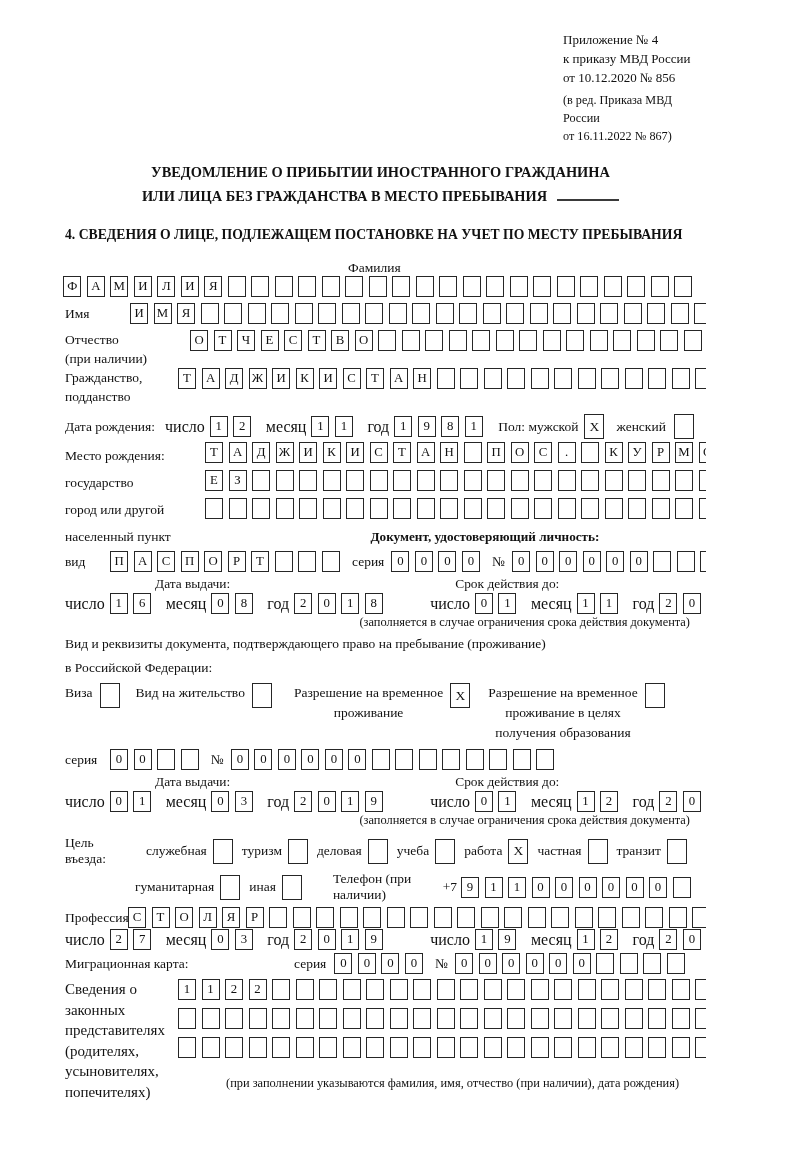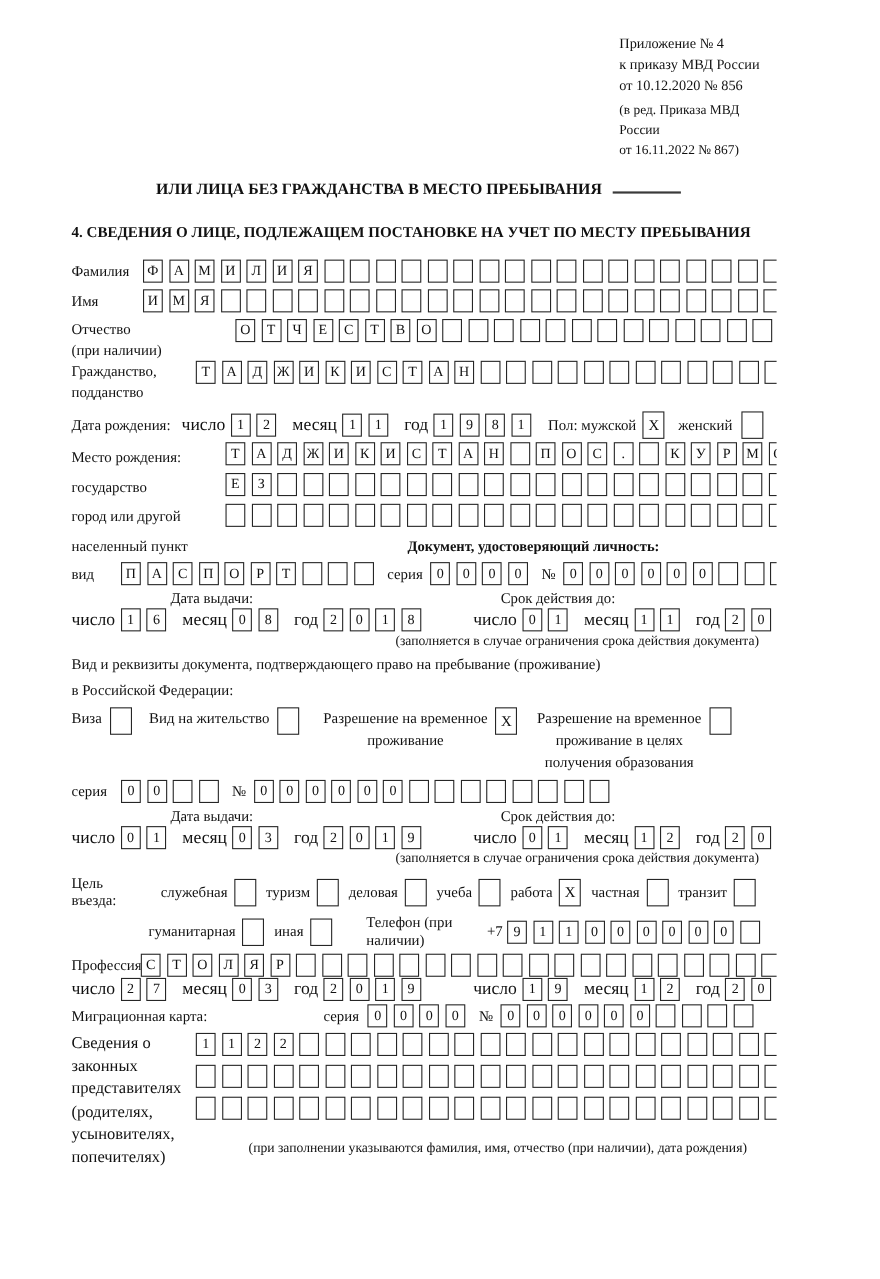--- a/index.html
+++ b/index.html
@@ -26,24 +26,24 @@
   .cell{display:inline-block;box-sizing:border-box;width:18px;height:21px;
         border:1.8px solid #262626;margin-right:5.5px;text-align:center;
         font-size:12.8px;line-height:18px;background:#fff;}
   .cb{display:inline-flex;box-sizing:border-box;width:20px;height:25px;
       border:1.8px solid #262626;align-items:center;justify-content:center;
       font-size:13.5px;background:#fff;flex:none;}
   .sl{margin:0 5px 0 9px;}
   .sl:first-child{margin-left:0;}
   .lbl{font-size:13.5px;}
 
-  .r-surname{margin-top:17px;}
+  .r-surname{margin-top:17px;flex-direction:column;}
   .r-surname .flabel,.r-name .flabel{width:65px;flex:none;}
   .r-name{margin-top:6px;}
-  .r-patro{margin-top:6px;gap:24px;}
+  .r-patro{margin-top:6px;}
   .r-patro .flabel{width:125px;flex:none;line-height:19px;}
   .r-citiz{margin-top:0px;}
   .r-citiz .flabel{width:113px;flex:none;line-height:19px;}
   .r-bdate{margin-top:8px;}
   .r-bdate .flabel{margin-right:10px;}
   .sex-lbl{margin-left:10px;margin-right:6px;}
   .sex-lbl2{margin-left:12px;margin-right:8px;}
 
   .r-bplace{margin-top:3px;}
   .r-bplace .flabel{width:140px;flex:none;line-height:27px;}
@@ -103,20 +103,21 @@
     <div>к приказу МВД России</div>
     <div>от 10.12.2020 № 856</div>
     <div class="hdr-small">
       <div>(в ред. Приказа МВД России</div>
       <div>от 16.11.2022 № 867)</div>
     </div>
   </div>
 
 
   <div class="title">
+    <div>УВЕДОМЛЕНИЕ О ПРИБЫТИИ ИНОСТРАННОГО ГРАЖДАНИНА</div>
     <div><span>ИЛИ ЛИЦА БЕЗ ГРАЖДАНСТВА В МЕСТО ПРЕБЫВАНИЯ</span><span class="underline"></span></div>
   </div>
 
   <div class="sec-heading">4. СВЕДЕНИЯ О ЛИЦЕ, ПОДЛЕЖАЩЕМ ПОСТАНОВКЕ НА УЧЕТ ПО МЕСТУ ПРЕБЫВАНИЯ</div>
 
   <div class="row r-surname">
     <span class="flabel lbl">Фамилия</span>
     <span class="cells">
         <span class="cell">Ф</span>
         <span class="cell">А</span>

